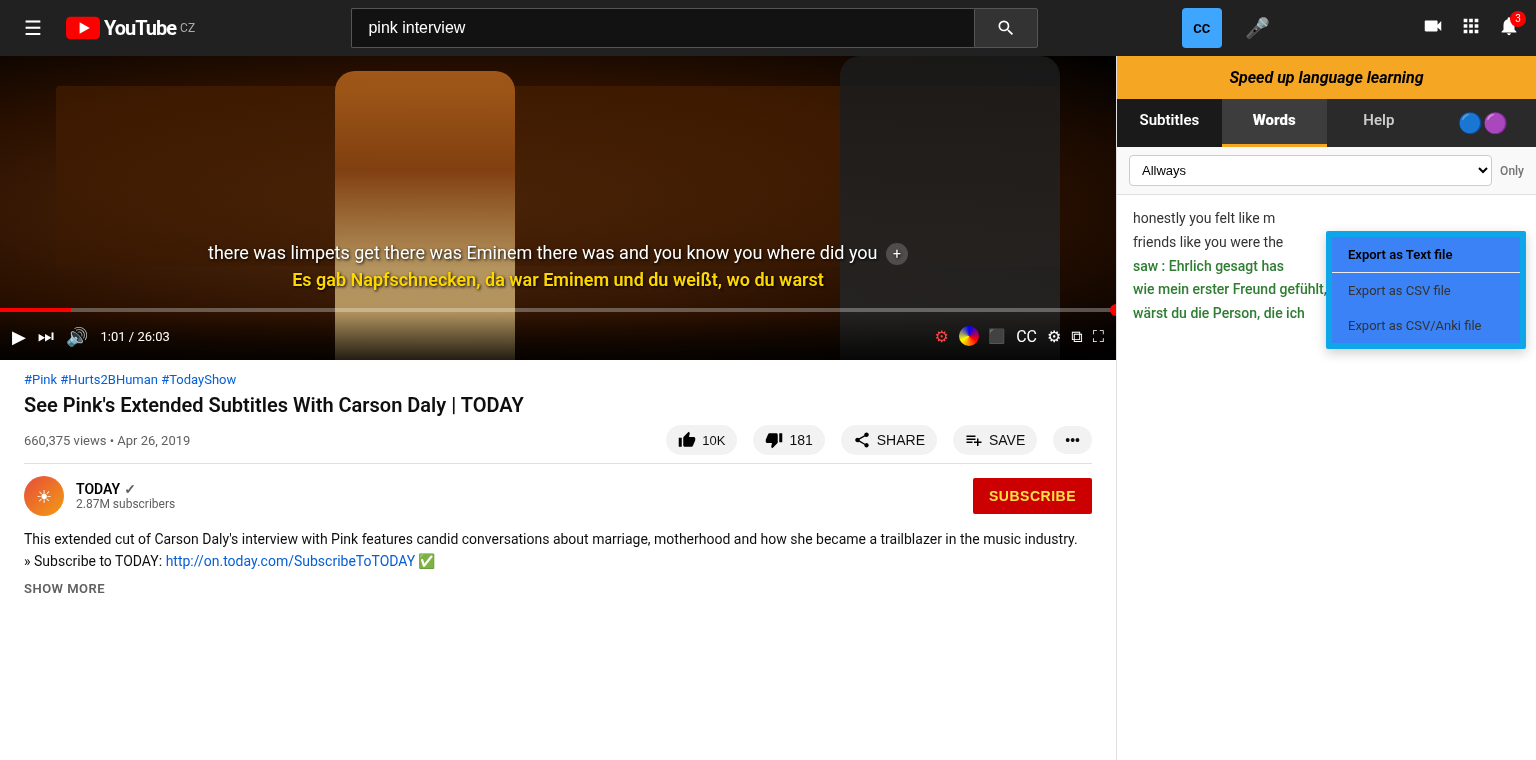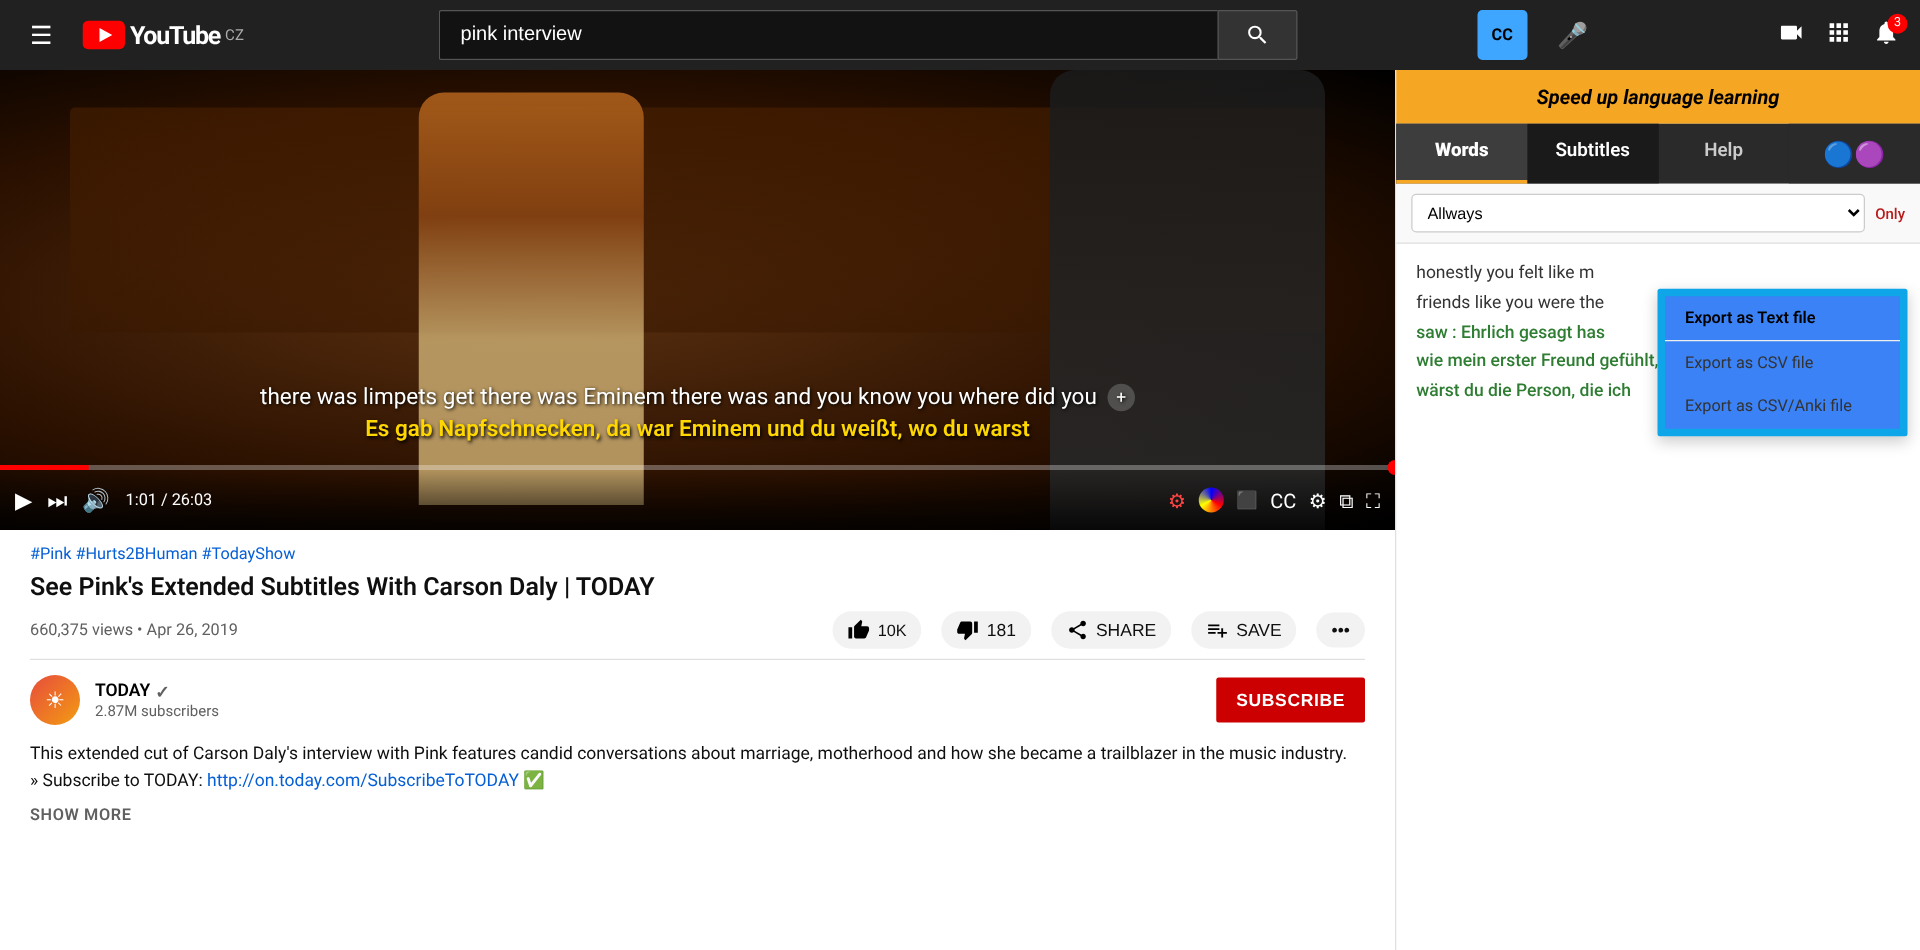--- a/index.html
+++ b/index.html
@@ -67,21 +67,21 @@
       width: 16px; height: 16px;
       display: flex; align-items: center; justify-content: center;
     }
 
     
     .page-content { display: flex; height: 704px; }
     .main-area { flex: 1; display: flex; flex-direction: column; }
     .video-container {
       background: #000;
       width: 100%;
-      height: 368px;
+      height: 304px;
       position: relative;
       overflow: hidden;
     }
     .video-bg {
       width: 100%;
       height: 100%;
       background: linear-gradient(180deg, #1a0a00 0%, #3d1a00 30%, #2a1500 60%, #111 100%);
       position: relative;
     }
     
@@ -185,21 +185,21 @@
       background: linear-gradient(135deg, #e74c3c, #f39c12);
       display: flex; align-items: center; justify-content: center;
       color: #fff; font-size: 18px;
     }
     .channel-name { font-size: 14px; font-weight: 600; display: flex; align-items: center; gap: 4px; }
     .channel-verified { color: #606060; font-size: 14px; }
     .channel-subs { color: #606060; font-size: 12px; }
     .subscribe-btn {
       margin-left: auto;
       background: #cc0000;
-      color: #ffffff;
+      color: #fde047;
       border: none;
       padding: 10px 16px;
       font-size: 14px;
       font-weight: 600;
       border-radius: 2px;
       cursor: pointer;
       letter-spacing: 0.5px;
     }
     .video-desc { font-size: 14px; color: #0f0f0f; line-height: 1.6; }
     .video-desc a { color: #065fd4; text-decoration: none; }
@@ -264,21 +264,21 @@
       gap: 8px;
     }
     .lang-select {
       flex: 1;
       padding: 6px 8px;
       border: 1px solid #ccc;
       border-radius: 4px;
       font-size: 13px;
       background: #fff;
     }
-    .only-label { font-size: 12px; color: #b91c1c; font-weight: 500; text-align: right; }
+    .only-label { font-size: 12px; color: #737373; font-weight: 500; text-align: right; }
 
     
     .export-dropdown {
       position: absolute;
       right: 10px;
       top: 175px;
       background: #3b82f6;
       border: 6px solid #0ea5e9;
       box-shadow: 0 4px 12px rgba(0,0,0,0.2);
       z-index: 200;
@@ -499,25 +499,25 @@
   </div>
 
   <div class="right-sidebar">
     <div class="ext-panel">
 
       <div class="ext-header">
         <span class="ext-header-text">Speed up language learning</span>
       </div>
 
       <div class="ext-tabs">
+        <div class="ext-tab ext-tab-subtitles">
+          <span>Subtitles</span>
+        </div>
         <div class="ext-tab ext-tab-words active">
           <span>Words</span>
-        </div>
-        <div class="ext-tab ext-tab-subtitles">
-          <span>Subtitles</span>
         </div>
         <div class="ext-tab ext-tab-help">
           <span>Help</span>
         </div>
         <div class="ext-tab ext-tab-icon">
           <span>🔵🟣</span>
         </div>
       </div>
 
       <div class="ext-controls">

